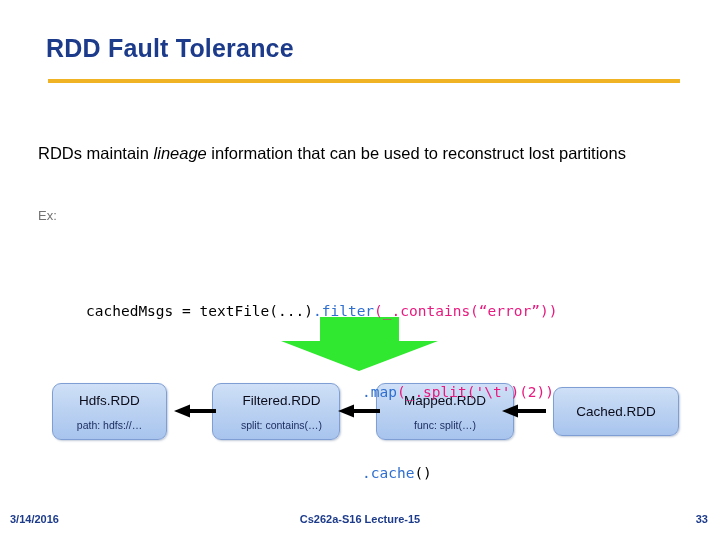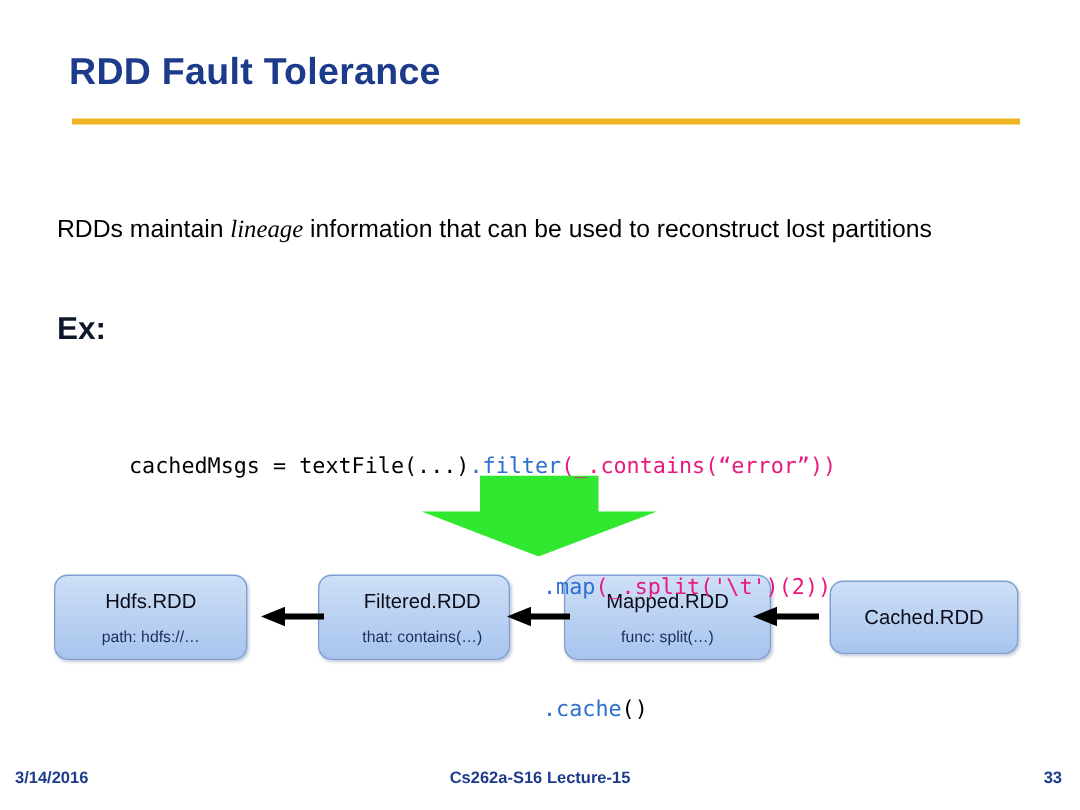--- a/index.html
+++ b/index.html
@@ -47,29 +47,27 @@
     position: absolute;
     left: 38px;
     top: 142px;
     width: 610px;
     font-size: 16.5px;
     color: #000000;
     line-height: 22px;
   }
   .body-para .em {
     font-style: italic;
-    font-family: Liberation Serif, serif;
   }
   .ex-label {
     position: absolute;
     left: 38px;
     top: 208px;
-    font-size: 21px;
-    color: #0f172a;
-    font-weight: bold;
+    font-size: 13px;
+    color: #737373;
   }
 
   
   .code-block {
     position: absolute;
     left: 86px;
     top: 244px;
     width: 600px;
     font-family: "DejaVu Sans Mono", "Liberation Mono", monospace;
     font-size: 14.5px;
@@ -118,21 +116,21 @@
     line-height: 16px;
   }
   .rdd-sub {
     font-size: 10.5px;
     color: #1a2b5e;
     line-height: 14px;
     margin-top: 9px;
   }
   .rdd-box.with-sub { justify-content: flex-start; padding-top: 9px; }
 
-  #box-hdfs     { left: 36px;  top: 383px; width: 129px; height: 57px; }
+  #box-hdfs     { left: 52px;  top: 383px; width: 115px; height: 57px; }
   #box-filtered { left: 212px; top: 383px; width: 128px; height: 57px; padding-left: 11px; }
   #box-mapped   { left: 376px; top: 383px; width: 138px; height: 57px; }
   #box-cached   { left: 553px; top: 387px; width: 126px; height: 49px; }
 
   
   .connector {
     position: absolute;
     height: 14px;
     z-index: 2;
   }
@@ -181,21 +179,21 @@
     </svg>
   </div>
 
   <div class="rdd-box with-sub" id="box-hdfs">
     <div class="rdd-title">Hdfs.RDD</div>
     <div class="rdd-sub">path: hdfs://…</div>
   </div>
 
   <div class="rdd-box with-sub" id="box-filtered">
     <div class="rdd-title">Filtered.RDD</div>
-    <div class="rdd-sub">that: contains(…)</div>
+    <div class="rdd-sub">split: contains(…)</div>
   </div>
 
   <div class="rdd-box with-sub" id="box-mapped">
     <div class="rdd-title">Mapped.RDD</div>
     <div class="rdd-sub">func: split(…)</div>
   </div>
 
   <div class="rdd-box" id="box-cached">
     <div class="rdd-title">Cached.RDD</div>
   </div>

